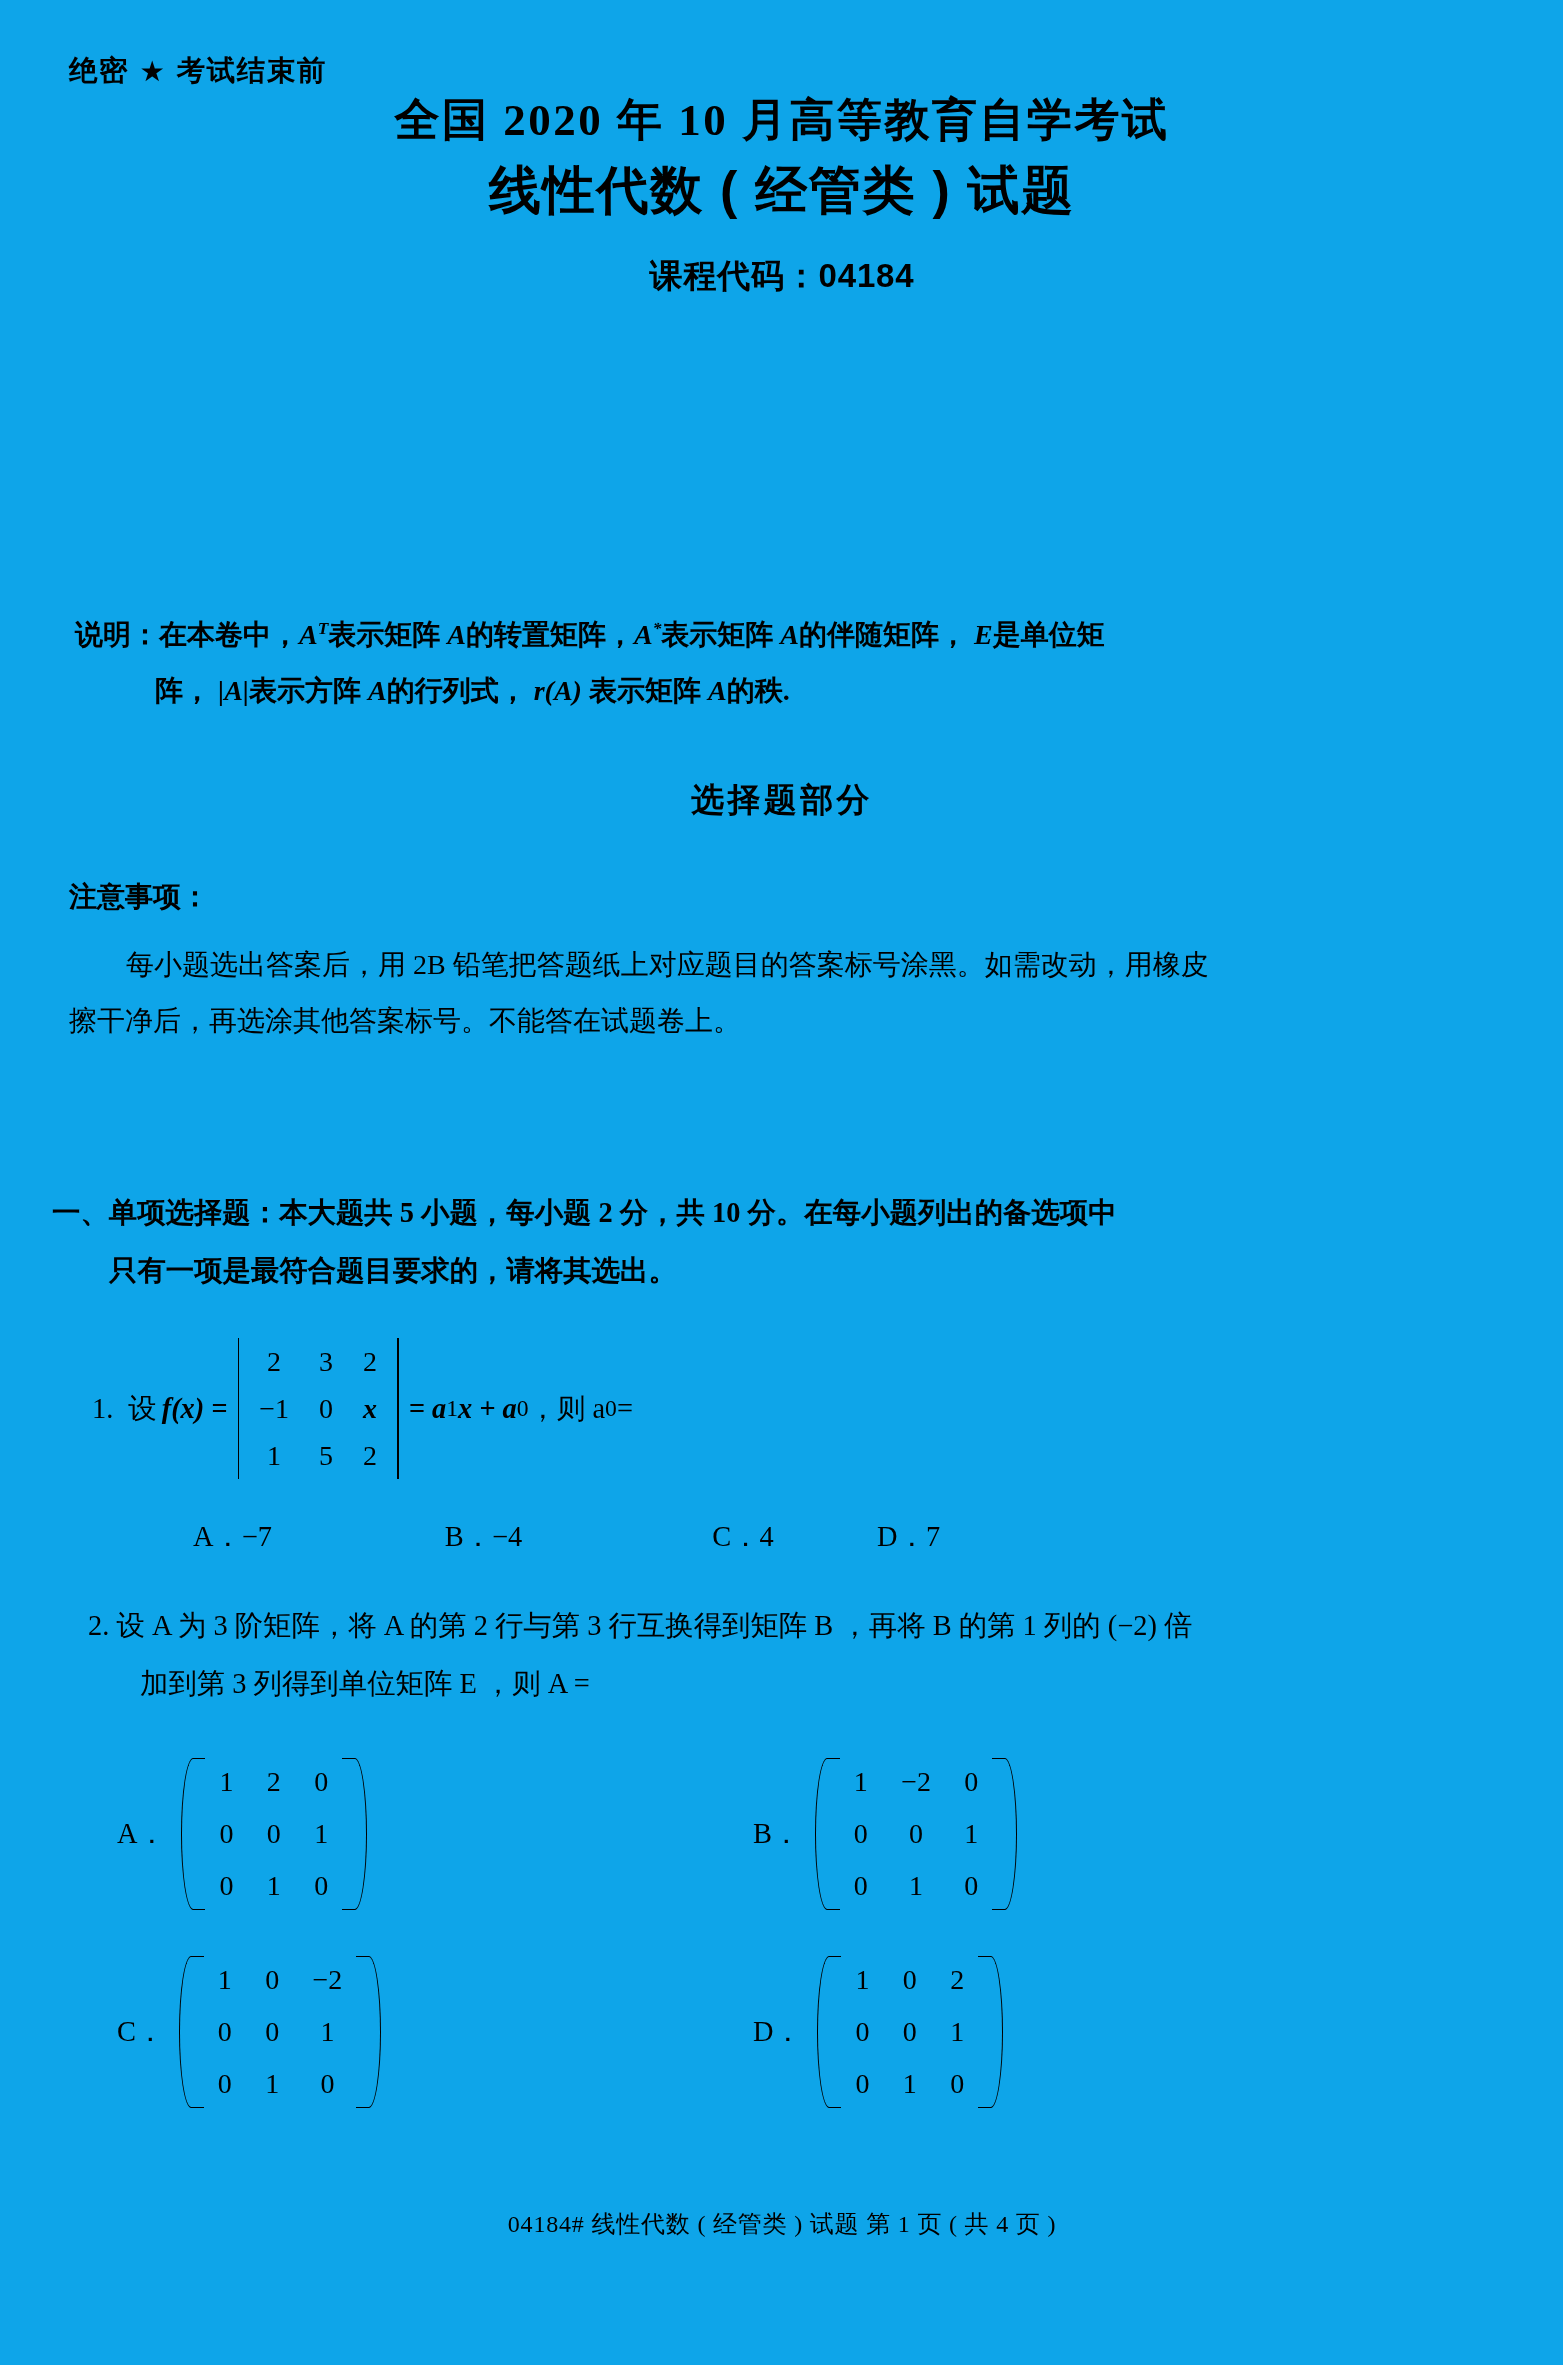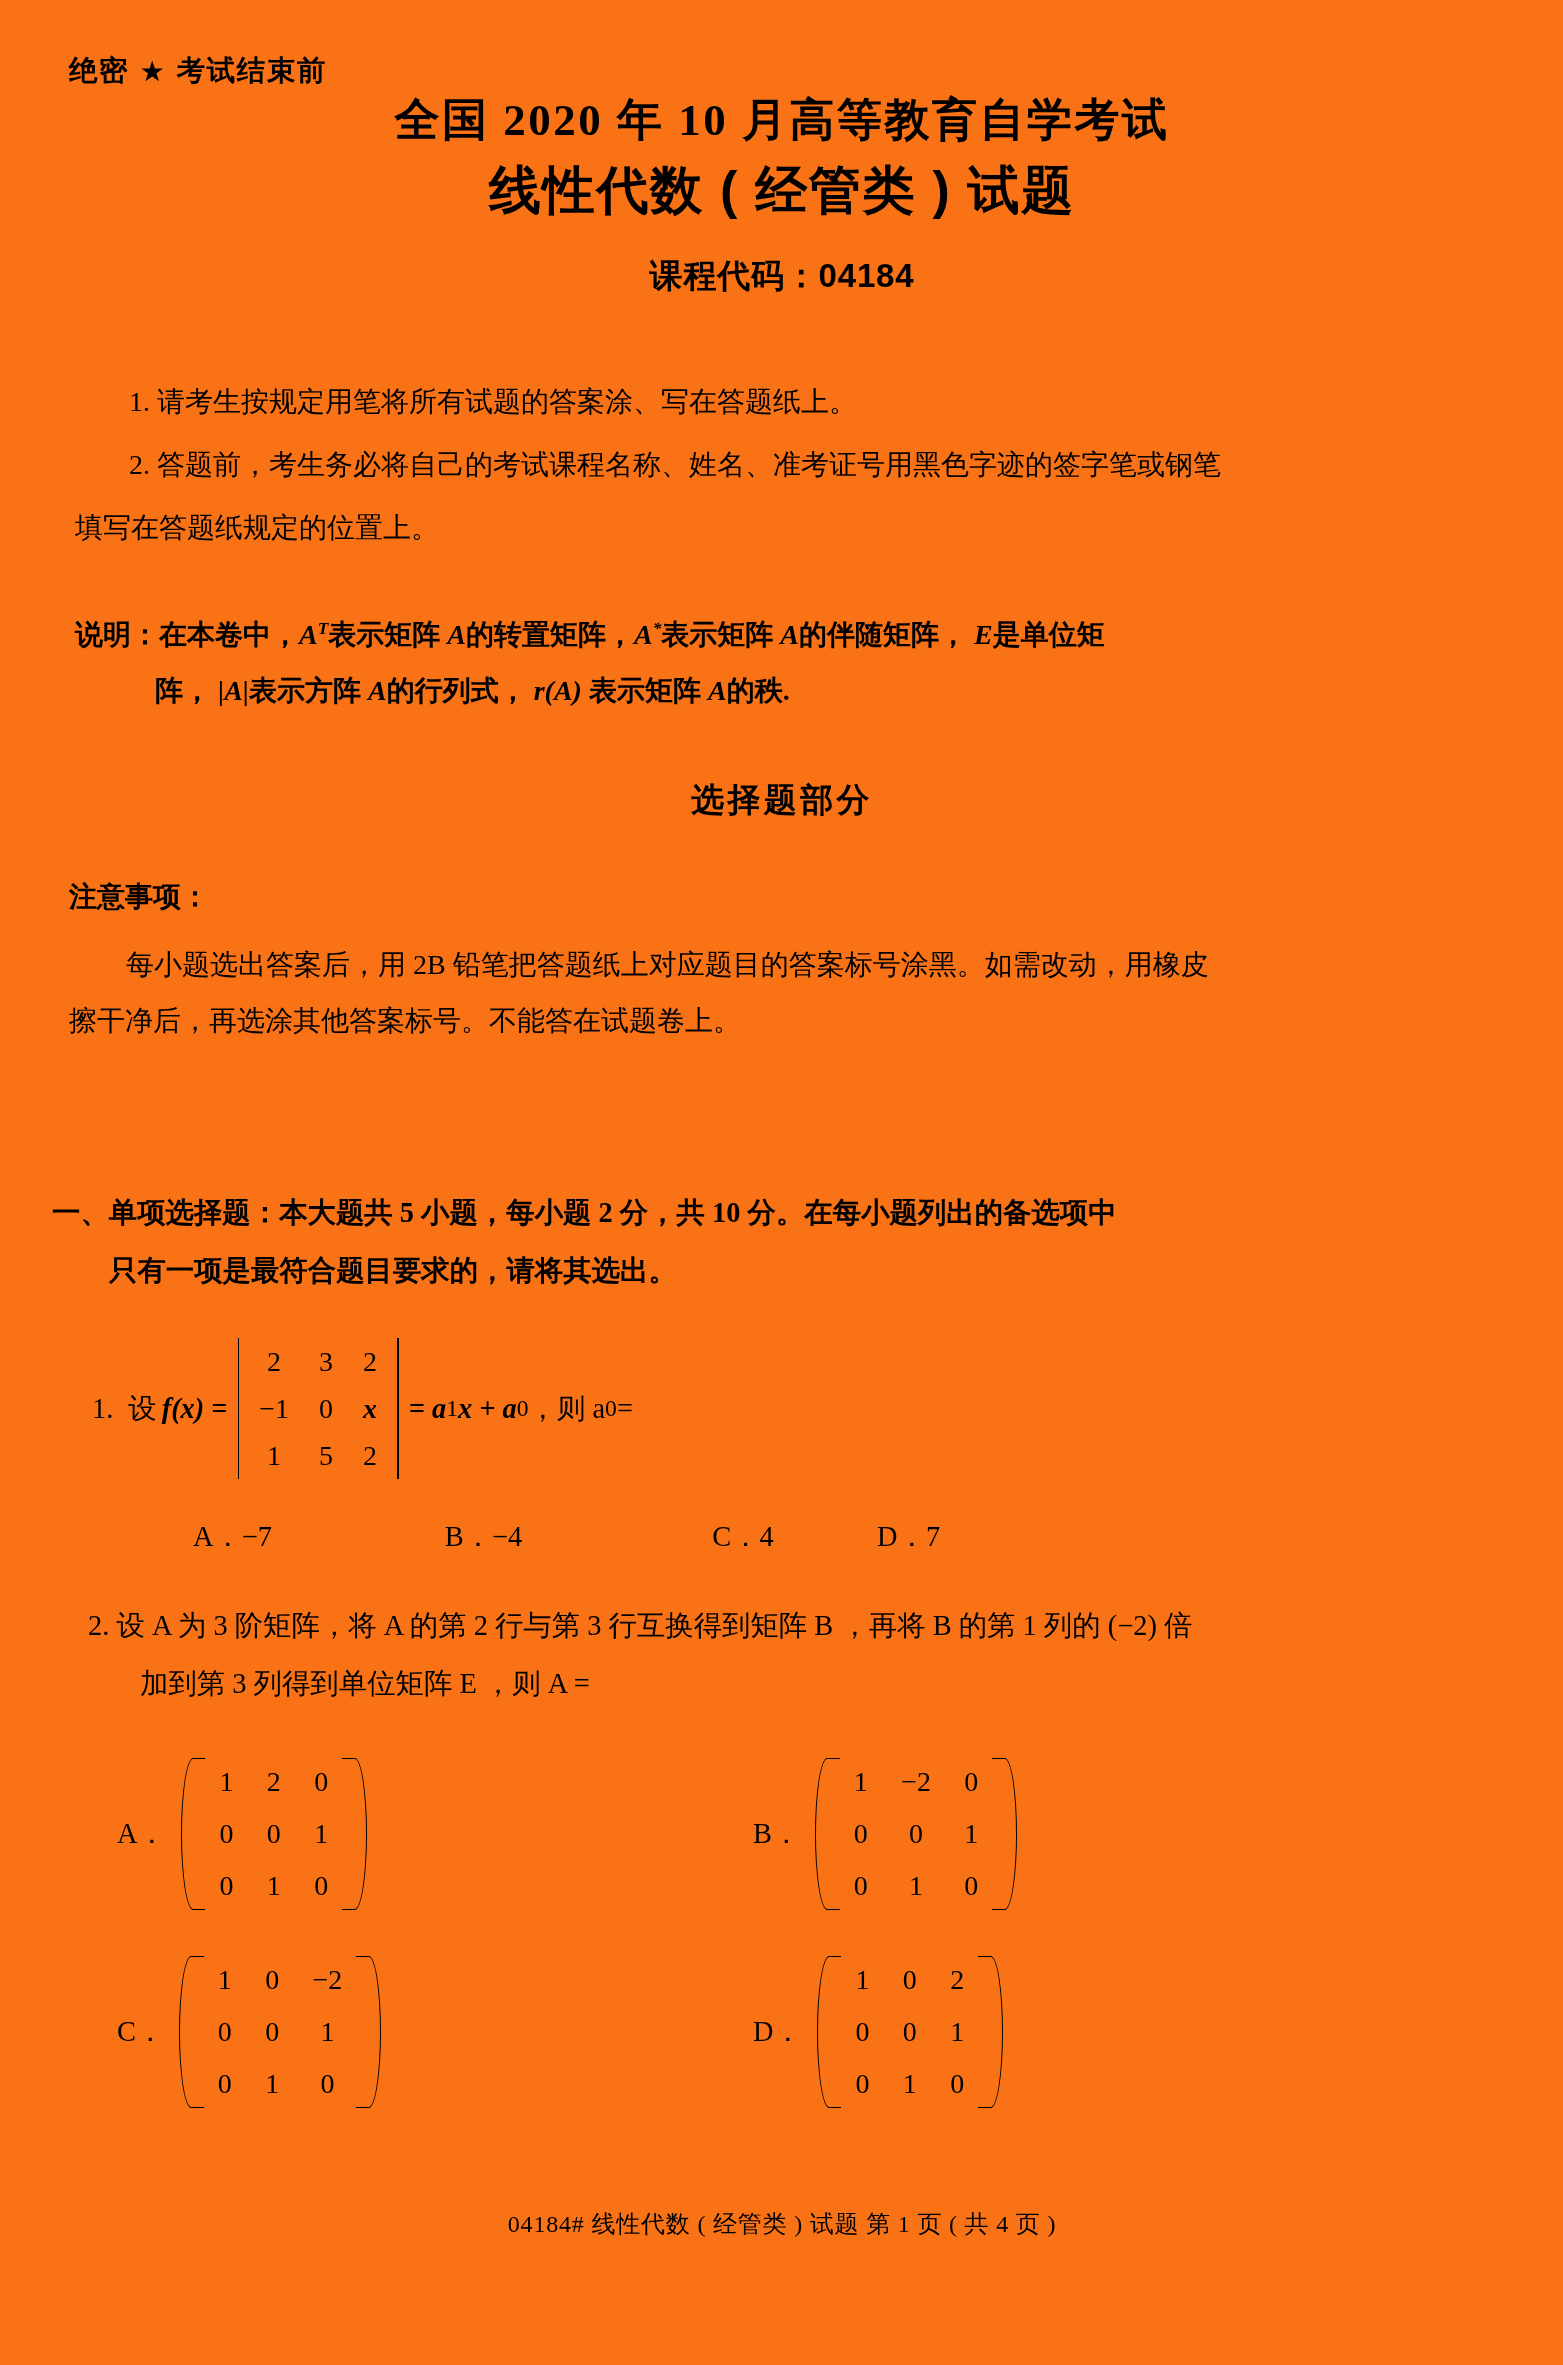--- a/index.html
+++ b/index.html
@@ -8,21 +8,21 @@
     background: #ffffff;
   }
   body {
     font-family: "Liberation Serif", "DejaVu Serif", serif;
     color: #000000;
   }
   .page {
     position: relative;
     width: 1564px;
     height: 2366px;
-    background: #f97316;
+    background: #0ea5e9;
     box-sizing: border-box;
     padding: 0;
     overflow: hidden;
   }
 
   
   .secret-line {
     position: absolute;
     left: 69px;
     top: 52px;
@@ -287,25 +287,20 @@
   <div class="secret-line">
     <span>绝密</span><span class="star">★</span><span>考试结束前</span>
   </div>
 
   <div class="title-block">
     <div class="title-main">全国 2020 年 10 月高等教育自学考试</div>
     <div class="title-sub">线性代数 ( 经管类 ) 试题</div>
     <div class="title-code">课程代码：04184</div>
   </div>
 
-  <div class="instructions">
-    <p>1. 请考生按规定用笔将所有试题的答案涂、写在答题纸上。</p>
-    <p>2. 答题前，考生务必将自己的考试课程名称、姓名、准考证号用黑色字迹的签字笔或钢笔</p>
-    <p class="cont">填写在答题纸规定的位置上。</p>
-  </div>
 
   <div class="explain">
     <div>
       <span class="lbl">说明：</span><span>在本卷中，</span><span class="mvar"><span>A</span><span class="sup-t">T</span></span><span>表示矩阵</span>
       <span class="mvar">A</span><span>的转置矩阵，</span><span class="mvar"><span>A</span><span class="sup-t">*</span></span><span>表示矩阵</span>
       <span class="mvar">A</span><span>的伴随矩阵，</span>
       <span class="mvar">E</span><span>是单位矩</span>
     </div>
     <div class="row2">
       <span>阵，</span>

